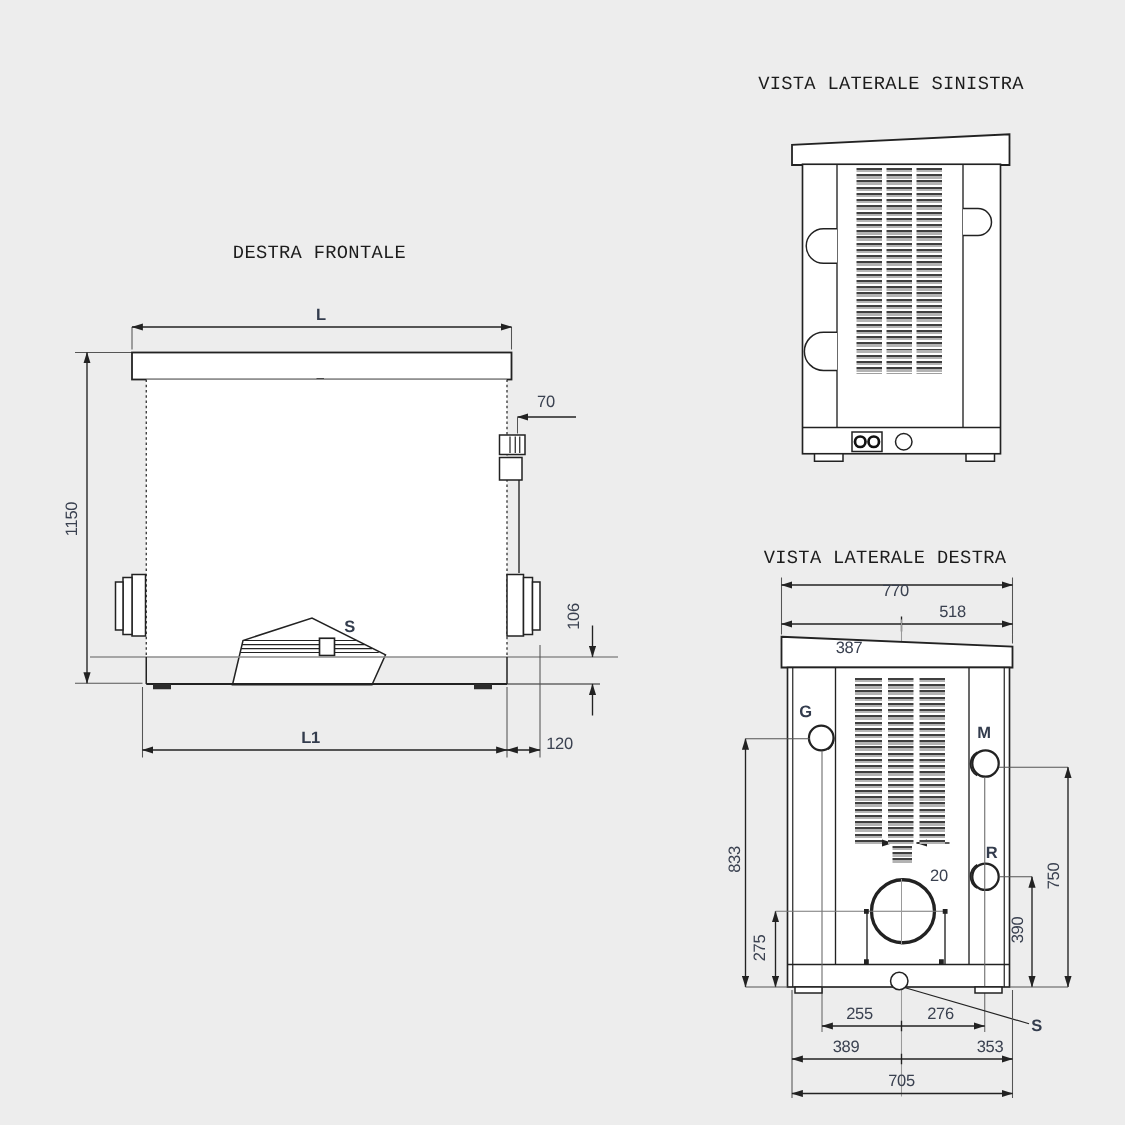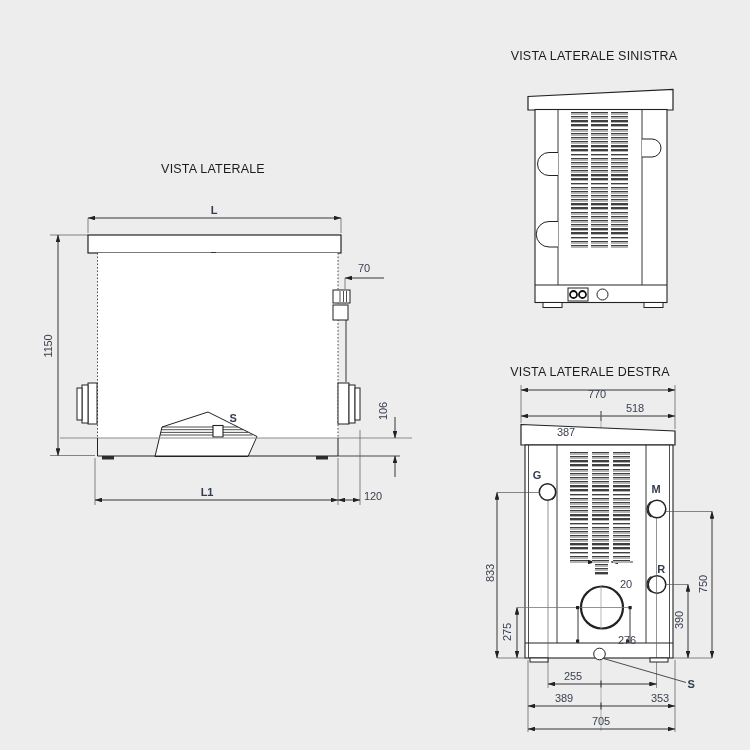--- a/index.html
+++ b/index.html
@@ -3,21 +3,21 @@
 <meta charset="utf-8">
 <style>
   html,body{margin:0;padding:0;}
   .canvas{
     position:relative;width:750px;height:750px;
     background:#ededed;overflow:hidden;
     font-family:"Liberation Sans",sans-serif;
   }
   .ttl{
     position:absolute;transform:translate(-50%,-50%);
-    font-size:12.5px;color:#1c1c1c;letter-spacing:.2px;white-space:nowrap;
+    font-size:12.5px;color:#1c1c1c;letter-spacing:.2px;white-space:nowrap;font-family:Liberation Mono, monospace;
   }
   .dim{
     position:absolute;transform:translate(-50%,-50%);
     font-size:11px;color:#3a4150;letter-spacing:-.2px;white-space:nowrap;
   }
   .dim.rot{transform:translate(-50%,-50%) rotate(-90deg);}
   .dim.ltr{font-weight:bold;color:#333c4d;}
   .art{position:absolute;left:0;top:0;}
   .vents{
     position:absolute;
@@ -183,21 +183,21 @@
   </svg>
 
   <div class="vents" style="left:570.5px;top:112px;width:17px;height:137px"></div>
   <div class="vents" style="left:591px;top:112px;width:16.5px;height:137px"></div>
   <div class="vents" style="left:611px;top:112px;width:16.5px;height:137px"></div>
   <div class="vents" style="left:570px;top:452px;width:17.5px;height:112px"></div>
   <div class="vents" style="left:591.5px;top:452px;width:17px;height:112px"></div>
   <div class="vents" style="left:612.5px;top:452px;width:17px;height:112px"></div>
   <div class="vents" style="left:594.5px;top:564px;width:13px;height:12px"></div>
 
-  <div class="ttl" style="left:213px;top:169px">VISTA LATERALE</div>
+  <div class="ttl" style="left:213px;top:169px">DESTRA FRONTALE</div>
   <div class="ttl" style="left:594px;top:56px">VISTA LATERALE SINISTRA</div>
   <div class="ttl" style="left:590px;top:372px">VISTA LATERALE DESTRA</div>
 
   <div class="dim ltr" style="left:214px;top:210px">L</div>
   <div class="dim rot" style="left:48px;top:346px">1150</div>
   <div class="dim" style="left:364px;top:268px">70</div>
   <div class="dim ltr" style="left:233px;top:418px">S</div>
   <div class="dim rot" style="left:383px;top:411px">106</div>
   <div class="dim ltr" style="left:207px;top:492px">L1</div>
   <div class="dim" style="left:373px;top:496px">120</div>
@@ -207,19 +207,19 @@
   <div class="dim" style="left:635px;top:408px">518</div>
   <div class="dim ltr" style="left:537px;top:475px">G</div>
   <div class="dim ltr" style="left:656px;top:489px">M</div>
   <div class="dim ltr" style="left:661px;top:569px">R</div>
   <div class="dim" style="left:626px;top:584px">20</div>
   <div class="dim rot" style="left:490px;top:573px">833</div>
   <div class="dim rot" style="left:507px;top:632px">275</div>
   <div class="dim rot" style="left:703px;top:584px">750</div>
   <div class="dim rot" style="left:679px;top:620px">390</div>
   <div class="dim" style="left:573px;top:676px">255</div>
-  <div class="dim" style="left:627px;top:640px">276</div>
+  <div class="dim" style="left:627px;top:676px">276</div>
   <div class="dim" style="left:564px;top:698px">389</div>
   <div class="dim" style="left:660px;top:698px">353</div>
   <div class="dim" style="left:601px;top:721px">705</div>
   <div class="dim ltr" style="left:691px;top:684px">S</div>
 
 </div>
 
 </body></html>

